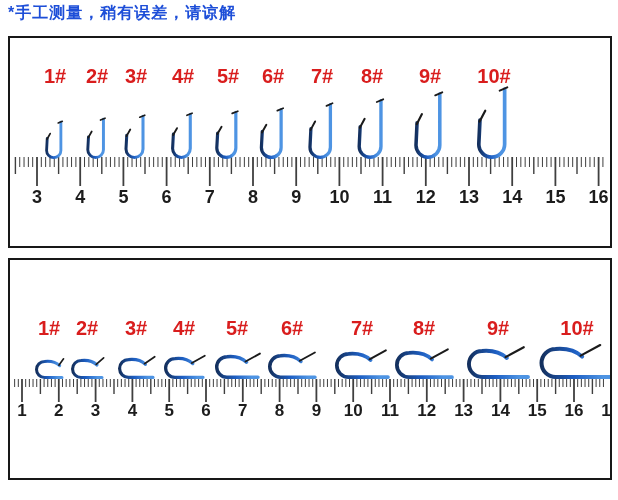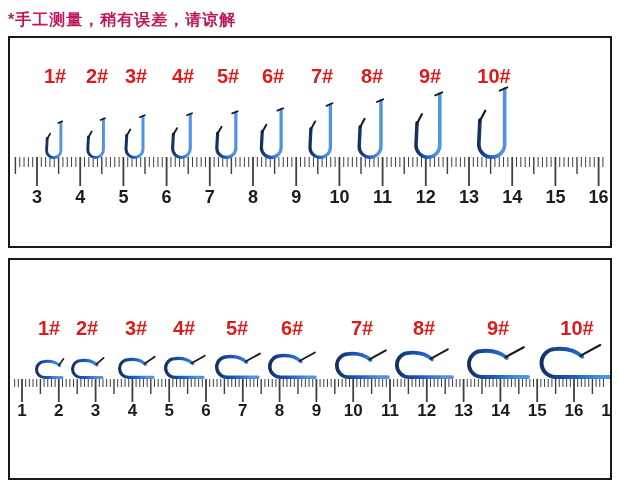--- a/index.html
+++ b/index.html
@@ -1,21 +1,21 @@
 <!DOCTYPE html>
 <html style="--label-color: #d91d1d;"><head>
 <meta charset="utf-8">
 <style>
   html,body{margin:0;padding:0;}
   body{
     width:618px;height:500px;background:#ffffff;position:relative;overflow:hidden;
     font-family:"Liberation Sans","DejaVu Sans",sans-serif;
   }
   .title{
-    position:absolute;left:8px;top:10px;font-size:16px;font-weight:bold;color:#be185d;
+    position:absolute;left:8px;top:3px;font-size:16px;font-weight:bold;color:#1d4ed8;
     letter-spacing:1px;
   }
   .panel{
     position:absolute;left:8px;width:604px;background:#fff;
     border:2px solid #181818;box-sizing:border-box;overflow:hidden;
   }
   .hook-label{
     position:absolute;transform:translateX(-50%);
     font-size:20px;font-weight:bold;color:var(--label-color,#d91d1d);
     white-space:nowrap;

